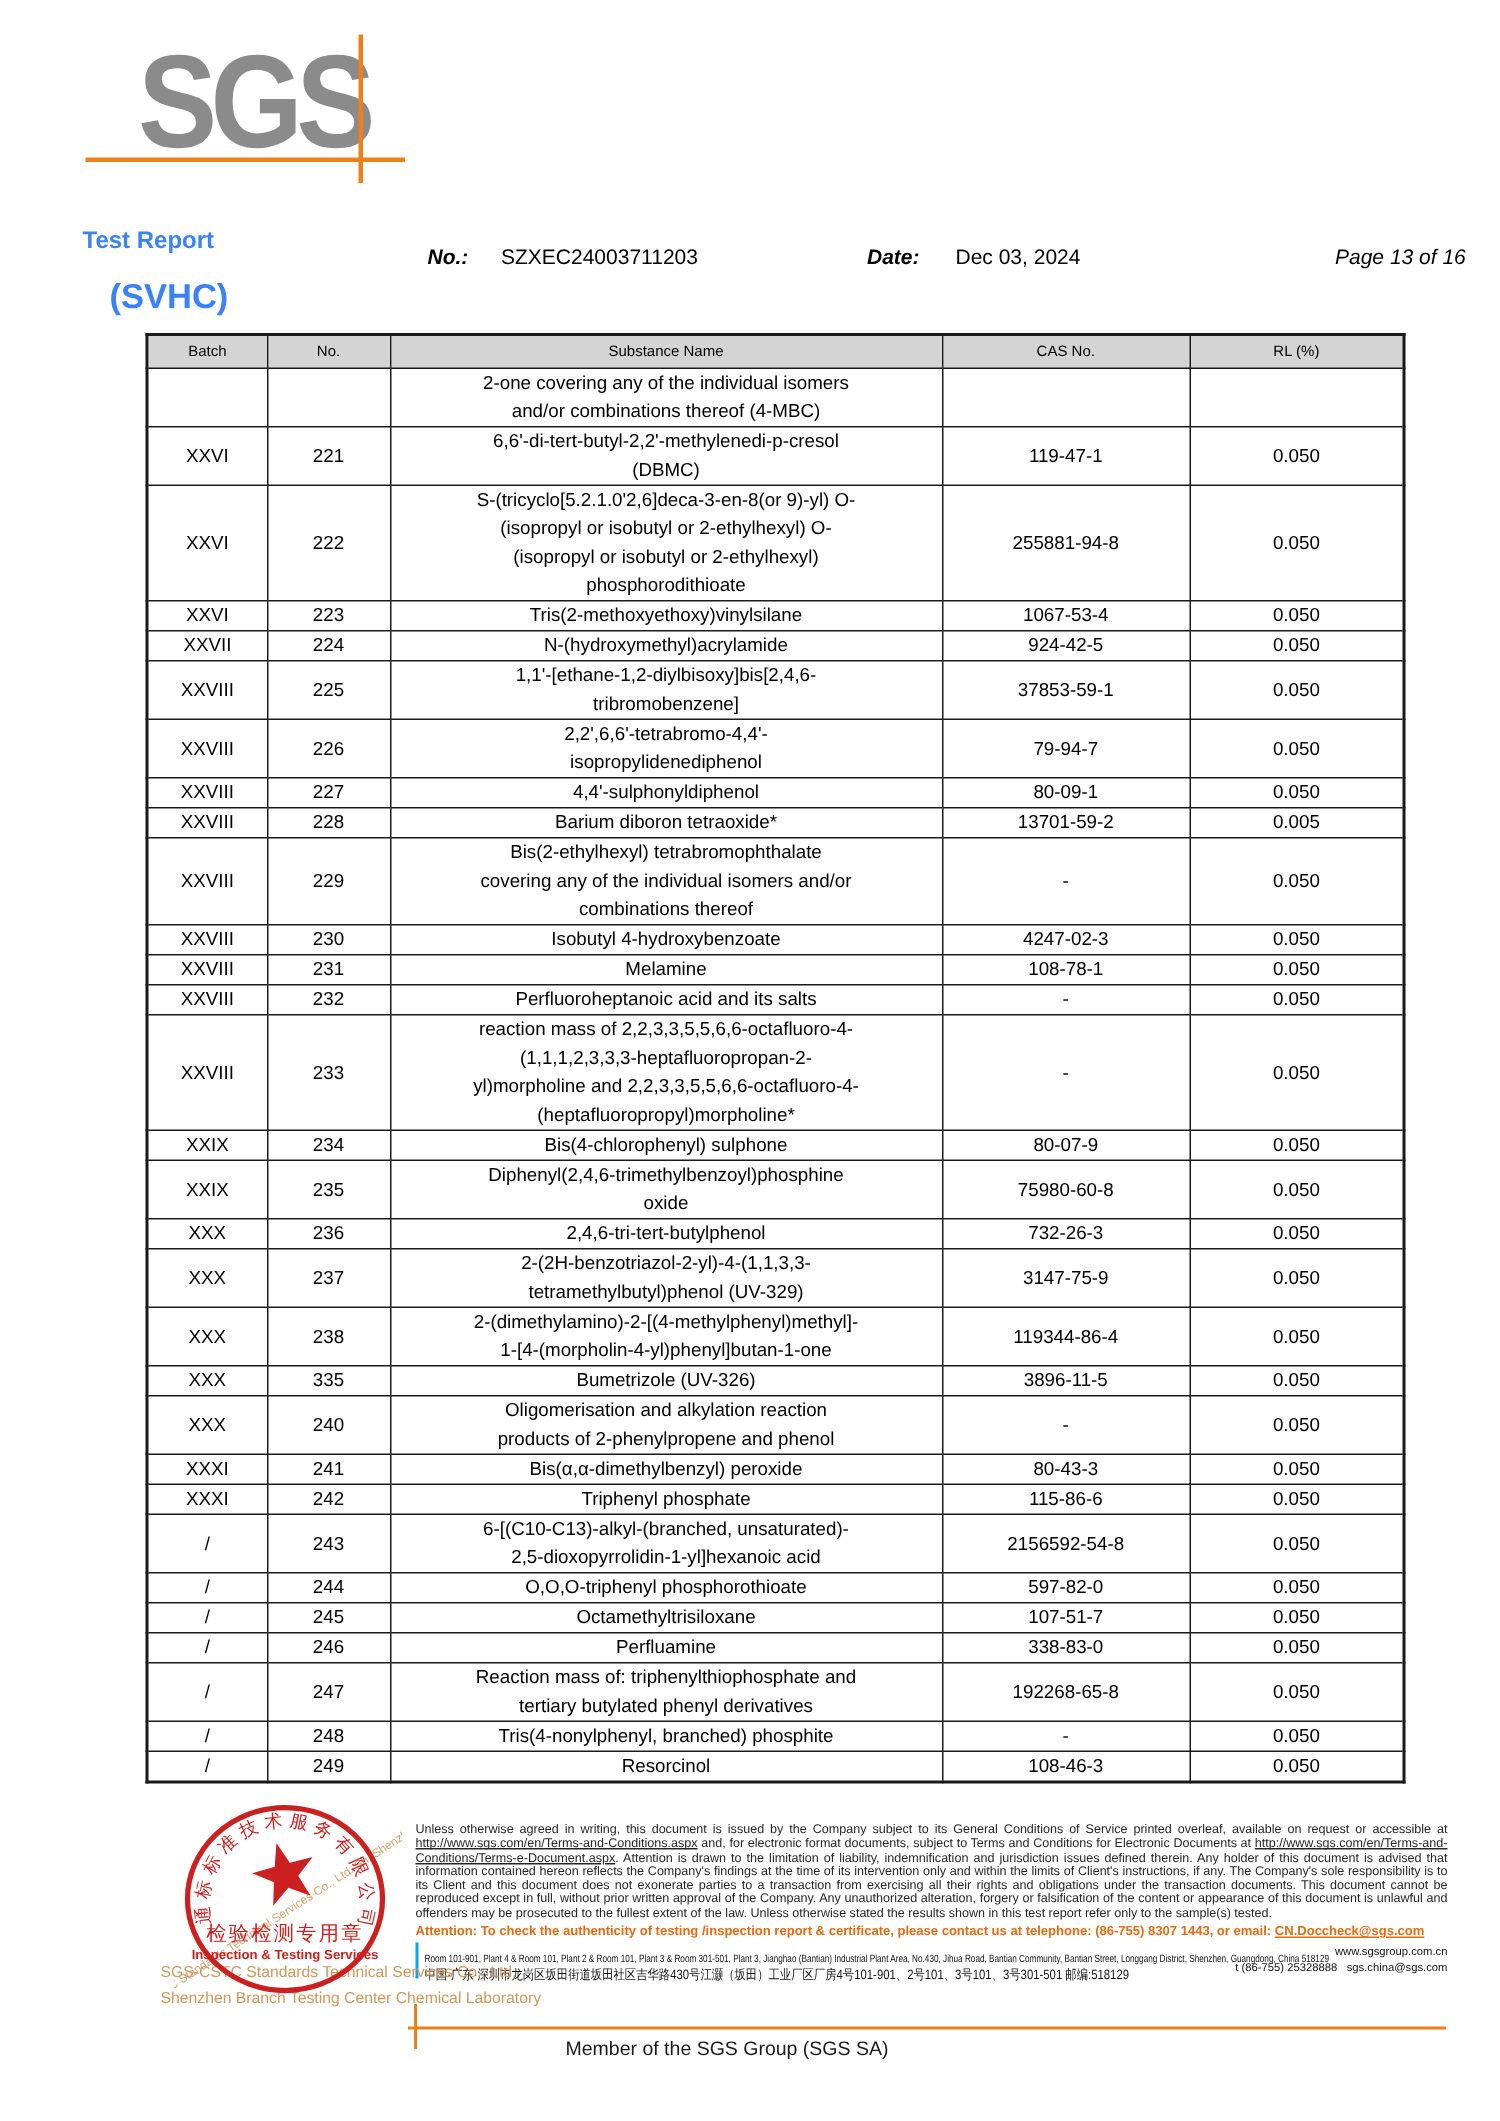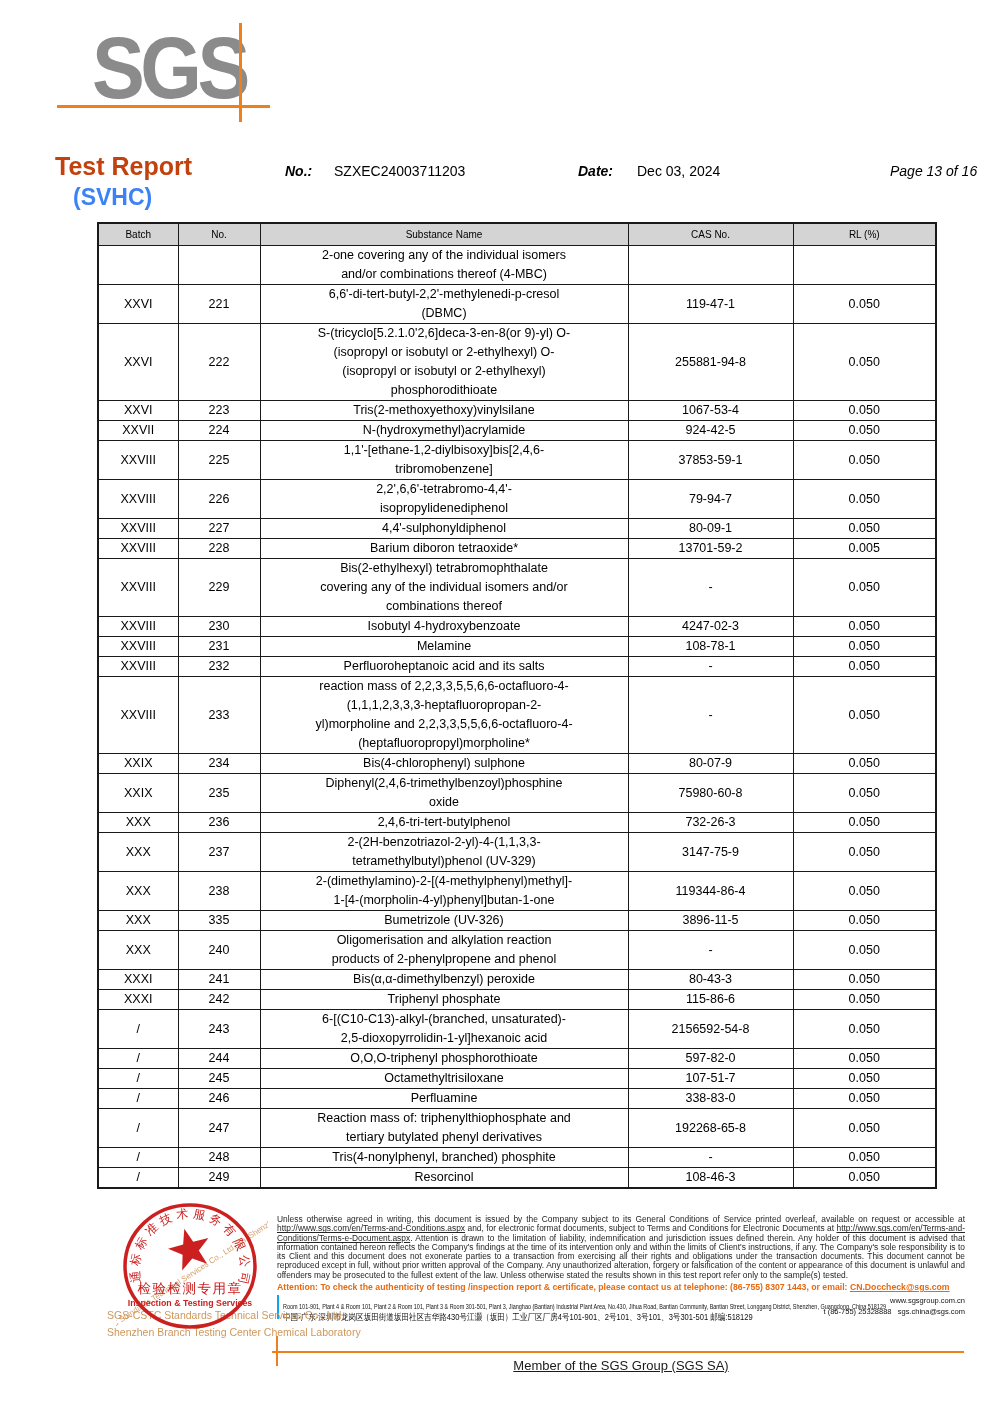--- a/index.html
+++ b/index.html
@@ -6,21 +6,21 @@
   .page{position:relative;width:1000px;height:1414px;margin:0 auto;background:#ffffff;
         font-family:"Liberation Sans",sans-serif;color:#111;overflow:hidden;}
 
   
   .logo-text{position:absolute;left:92px;top:24px;font-size:88px;line-height:1;font-weight:bold;
              color:var(--logo-gray,#8b8b8b);letter-spacing:-5px;transform:scaleX(.9);transform-origin:left top;}
   .logo-hline{position:absolute;left:57px;top:105px;width:213px;height:3px;background:var(--orange,#ef7f1a);}
   .logo-vline{position:absolute;left:239px;top:23px;width:3px;height:99px;background:var(--orange,#ef7f1a);}
 
   
-  .title1{position:absolute;left:55px;top:152px;font-size:25px;font-weight:bold;color:#c2410c;}
+  .title1{position:absolute;left:55px;top:152px;font-size:16px;font-weight:bold;color:#3b82f6;}
   .title2{position:absolute;left:73px;top:184px;font-size:23px;font-weight:bold;color:#3b82f6;}
   .hdr{position:absolute;top:163px;font-size:14px;color:#000;}
   .hdr.b{font-weight:bold;font-style:italic;}
   .no-label{left:285px;} .no-value{left:334px;}
   .date-label{left:578px;} .date-value{left:637px;}
   .page-info{left:890px;font-style:italic;}
 
   
   table.subs{position:absolute;left:97px;top:222px;width:840px;border-collapse:collapse;table-layout:fixed;
              font-size:12.5px;line-height:19px;color:#000;text-align:center;border:2px solid #1a1a1a;}
@@ -37,21 +37,21 @@
   .lnk{text-decoration:underline;}
   .attention{margin:2px 0 0;font-size:8.7px;line-height:10px;font-weight:bold;color:var(--attention,#e56a10);}
   .address{margin-top:3px;border-left:2px solid #0ea5e9;padding-left:4px;position:relative;color:#111;}
   .addr-row{position:relative;height:11px;}
   .addr-row.cn{height:13px;}
   .addr-en{display:inline-block;font-size:7px;white-space:nowrap;transform:scaleX(.78);transform-origin:left top;}
   .addr-cn{display:inline-block;font-size:9px;white-space:nowrap;transform:scaleX(.84);transform-origin:left top;}
   .addr-right{position:absolute;right:0;top:1px;font-size:7.5px;white-space:nowrap;color:#111;}
   .orange-rule{position:absolute;left:272px;top:1351px;width:692px;height:2px;background:var(--orange,#ef7f1a);}
   .orange-tick{position:absolute;left:276px;top:1336px;width:2px;height:30px;background:var(--orange,#ef7f1a);}
-  .member{position:absolute;left:377px;top:1358px;width:488px;text-align:center;font-size:13px;color:#1a1a1a;text-decoration:underline;}
+  .member{position:absolute;left:377px;top:1358px;width:488px;text-align:left;font-size:13px;color:#1a1a1a;}
 
   .stamp text{font-family:"Liberation Sans",sans-serif;}
 </style>
 </head>
 <body>
 
 <div class="page">
 
   <div class="logo-text">SGS</div>
   <div class="logo-hline"></div>

